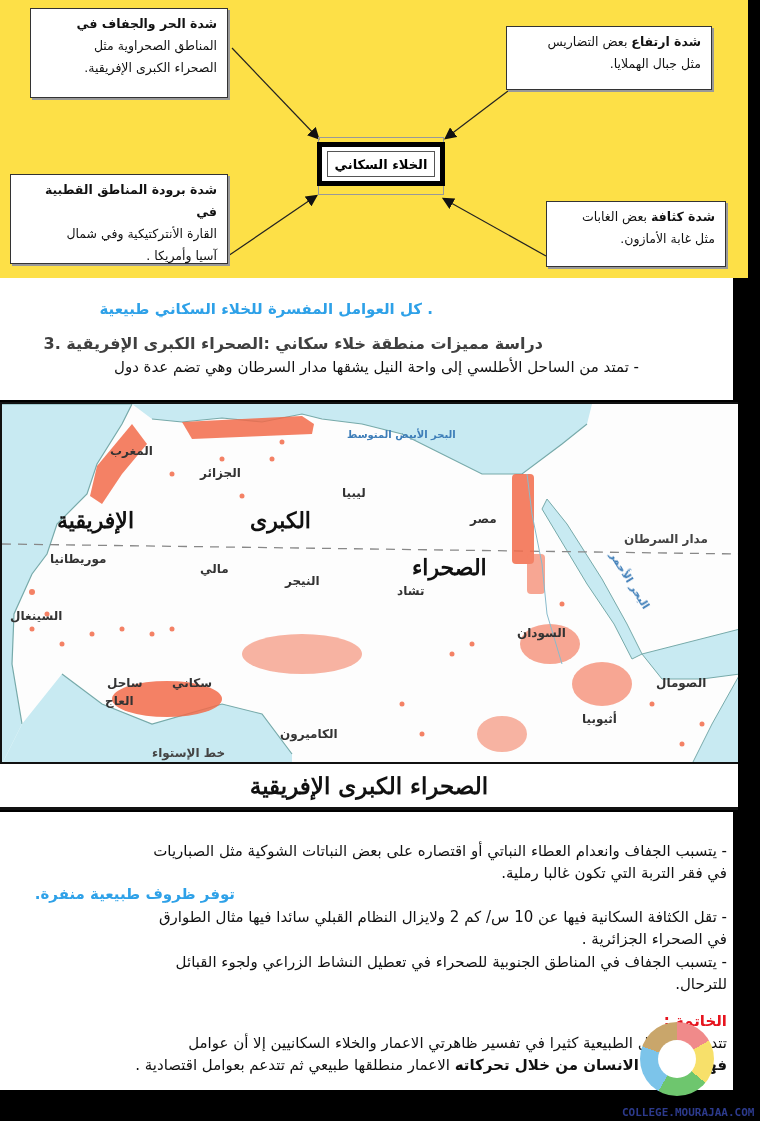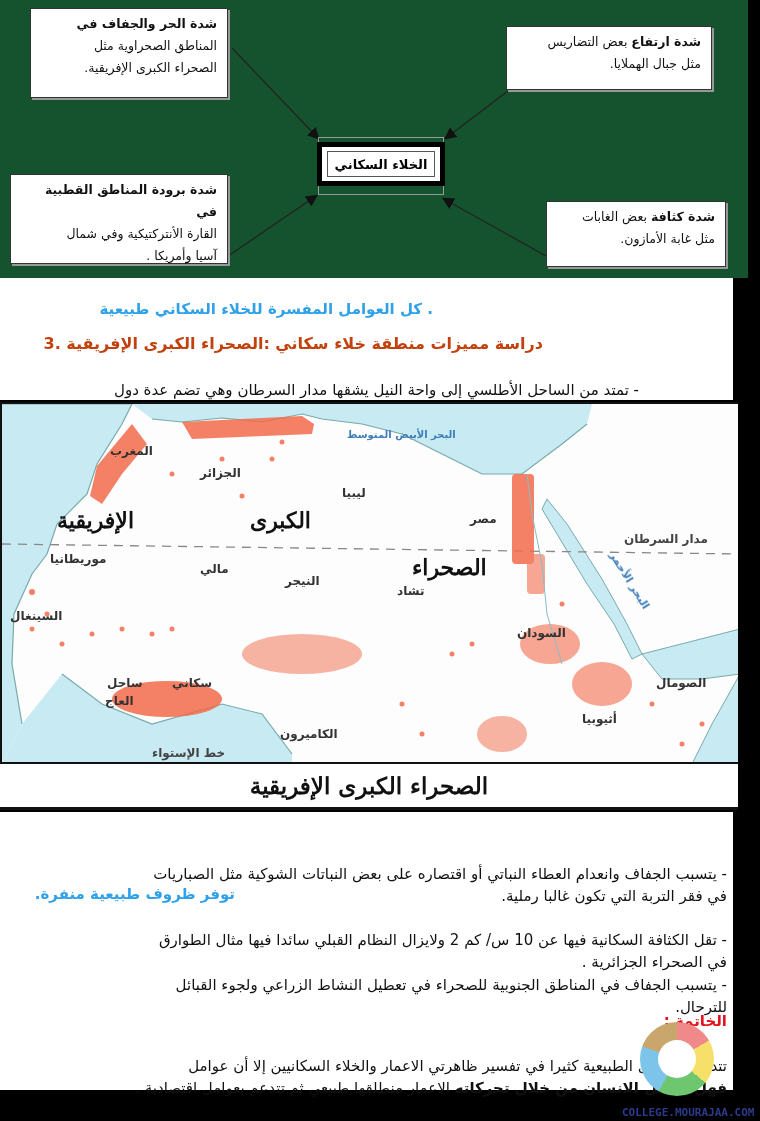--- a/index.html
+++ b/index.html
@@ -7,21 +7,21 @@
     width: 760px; height: 1121px; position: relative; overflow: hidden;
     background: #000;
     font-family: "DejaVu Sans", sans-serif;
   }
   .page {
     position: absolute; left: 0; top: 0; width: 760px; height: 1121px;
   }
   
   .diagram {
     position: absolute; left: 0; top: 0; width: 748px; height: 278px;
-    background: #14532d;
+    background: #fde047;
   }
   .dbox {
     position: absolute; background: #fff; border: 1.5px solid #333;
     box-shadow: 2px 2px 0 #999;
     font-family: "DejaVu Sans", sans-serif; font-size: 12.5px; line-height: 22px;
     color: #111; direction: rtl; text-align: right; padding: 4px 10px; box-sizing: border-box;
   }
   .dbox b { font-weight: bold; }
   .center-box {
     position: absolute; left: 317px; top: 142px; width: 128px; height: 44px;
@@ -41,22 +41,22 @@
 
   
   .textwrap {
     position: absolute; left: 0; top: 278px; width: 733px; height: 122px; background: #fff;
   }
   .line {
     position: absolute; right: 20px; direction: rtl; text-align: right; white-space: nowrap;
     font-family: "DejaVu Sans", sans-serif;
   }
   .blue { color: #2ea1e8; font-weight: bold; font-size: 15px; }
-  .green { color: #c2410c; font-weight: bold; font-size: 16px; }
-  .black { color: #111; font-size: 15px; margin-top: 23px; }
+  .green { color: #404040; font-weight: bold; font-size: 16px; }
+  .black { color: #111; font-size: 15px; }
   .red { color: #e6141e; font-weight: bold; font-size: 15px; }
 
   
   .map {
     position: absolute; left: 0; top: 402px; width: 738px; height: 408px; background: #fff;
     border-top: 2px solid #111; border-left: 2px solid #111; box-sizing: border-box; overflow: hidden;
   }
   .map-title-bar {
     position: absolute; left: 0; top: 762px; width: 738px; height: 48px; background: #fff;
     border-top: 2px solid #111; border-bottom: 3px solid #111; box-sizing: border-box;

